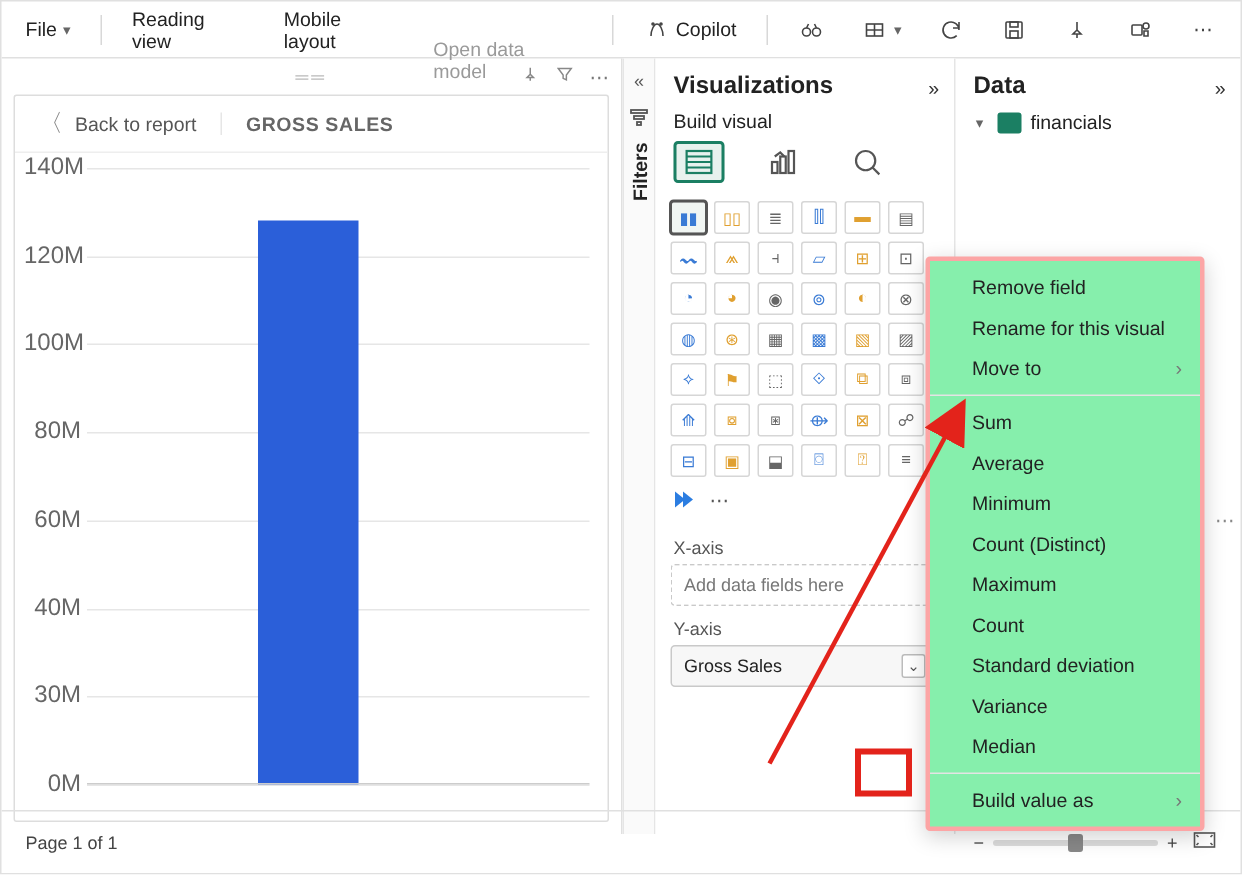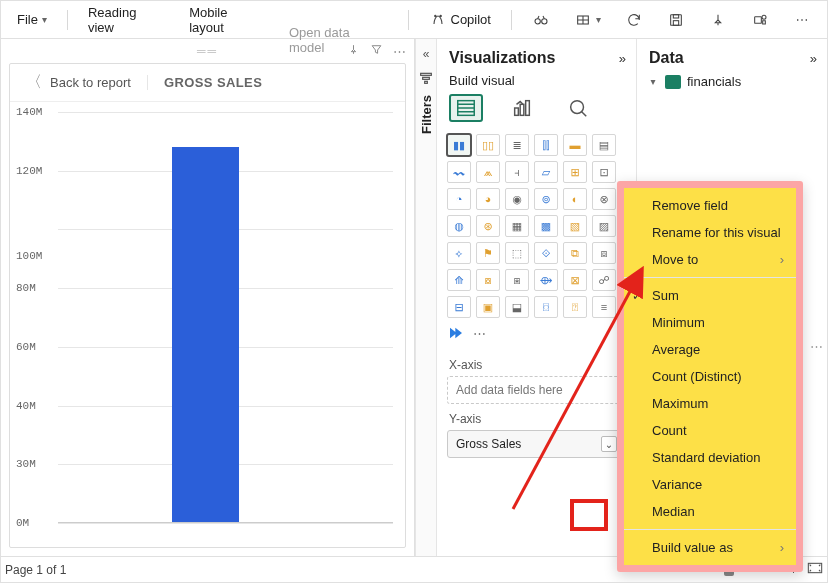--- a/index.html
+++ b/index.html
@@ -20,21 +20,21 @@
   .canvas-wrap { flex:1; display:flex; flex-direction:column; border-right:1px solid #e0e0e0; min-width:0; }
   .canvas-header { height:24px; display:flex; align-items:center; justify-content:flex-end; padding:0 8px; gap:10px; color:#777; position:relative; }
   .canvas-header .handle { position:absolute; left:50%; transform:translateX(-50%); font-size:12px; letter-spacing:2px; color:#bbb; }
   .card { margin:0 8px 8px 8px; flex:1; border:1px solid #ddd; background:#fff; display:flex; flex-direction:column; border-radius:2px; }
   .card-head { display:flex; align-items:center; height:38px; border-bottom:1px solid #eee; }
   .back { display:flex; align-items:center; gap:8px; padding:0 16px; color:#555; }
   .back .arrow { font-size:16px; color:#888; }
   .title-cell { border-left:1px solid #e6e6e6; padding:0 16px; font-weight:700; letter-spacing:0.4px; color:#666; }
   .chart-area { flex:1; position:relative; padding:10px 10px 6px 6px; }
   .yaxis { position:absolute; left:6px; top:10px; bottom:24px; width:40px; }
-  .ytick { position:absolute; right:2px; transform:translateY(-50%); font-size:11px; color:#666; text-align:left; width:38px;font-family:Liberation Mono, monospace; }
+  .ytick { position:absolute; right:2px; transform:translateY(-50%); font-size:16px; color:#666; text-align:right; width:38px; }
   .grid { position:absolute; left:48px; right:12px; top:10px; bottom:24px; }
   .gline { position:absolute; left:0; right:0; height:1px; background:#e6e6e6; }
   .bar { position:absolute; background:#2b5fd9; }
   .xline { position:absolute; left:48px; right:12px; bottom:24px; height:1px; background:#ccc; }
 
   
   .filters-rail { width:22px; border-left:1px solid #e5e5e5; border-right:1px solid #e5e5e5; display:flex; flex-direction:column; align-items:center; padding-top:8px; gap:8px; background:#fafafa; }
   .filters-rail .coll { font-size:12px; color:#555; }
   .filters-rail .vtxt { writing-mode:vertical-rl; transform:rotate(180deg); font-weight:600; color:#222; }
 
@@ -60,32 +60,32 @@
   
   .data-panel { width:190px; display:flex; flex-direction:column; }
   .search-box { margin:4px 10px 6px; border:1px solid #c8c8c8; border-radius:3px; display:flex; align-items:center; padding:4px 6px; gap:6px; color:#777; }
   .tree { padding:0 10px; font-size:13px; }
   .tree-row { display:flex; align-items:center; gap:6px; padding:3px 0; }
   .tree-row .tw { width:12px; text-align:center; color:#666; font-size:10px; }
   .tbl-icon { width:16px; height:14px; background:#1b7f63; border-radius:2px; position:relative; }
   .chk { width:13px; height:13px; border:1px solid #8a8a8a; border-radius:2px; }
 
   
-  .ctx { position:absolute; left:616px; top:180px; width:186px; background:#fde047; border:7px solid #fca5a5; box-shadow:0 4px 14px rgba(0,0,0,.18); border-radius:3px; padding:4px 0; z-index:50; }
+  .ctx { position:absolute; left:616px; top:170px; width:186px; background:#86efac; border:3px solid #fca5a5; box-shadow:0 4px 14px rgba(0,0,0,.18); border-radius:3px; padding:4px 0; z-index:50; }
   .ctx-item { display:flex; align-items:center; padding:6px 12px 6px 28px; position:relative; font-size:13px; cursor:pointer; }
   .ctx-item .mark { position:absolute; left:8px; color:#333; font-size:12px; }
   .ctx-item .sub { margin-left:auto; color:#777; font-size:13px; }
   .ctx-sep { height:1px; background:#e4e4e4; margin:4px 0; }
 
   
   .anno-box { position:absolute; border:4px solid #e3231b; z-index:60; }
   .anno-arrow { position:absolute; z-index:60; }
 
   
-  .status { position:absolute; left:0; right:0; bottom:0; height:26px; border-top:1px solid #e0e0e0; display:flex; align-items:center; padding:0 4px; font-size:12px; color:#444; }
+  .status { position:absolute; left:0; right:0; bottom:0; height:42px; border-top:1px solid #e0e0e0; display:flex; align-items:center; padding:0 16px; font-size:12px; color:#444; }
   .status .sp { flex:1; }
   .zslider { width:110px; height:4px; background:#dcdcdc; border-radius:2px; position:relative; margin:0 6px; }
   .zslider .zh { position:absolute; top:-4px; width:10px; height:12px; background:#888; border-radius:2px; }
 </style>
 </head>
 <body>
 
 <div id="app">
 
   <div class="topbar">
@@ -185,21 +185,21 @@
             </div>
           <div class="title-cell">GROSS SALES</div>
         </div>
         <div class="chart-area">
           <div class="yaxis" id="yaxis">
               <div class="ytick" style="top: 100%;">0M</div>
               <div class="ytick" style="top: 85.7143%;">30M</div>
               <div class="ytick" style="top: 71.4286%;">40M</div>
               <div class="ytick" style="top: 57.1429%;">60M</div>
               <div class="ytick" style="top: 42.8571%;">80M</div>
-              <div class="ytick" style="top: 28.5714%; margin-top: 27px;">100M</div>
+              <div class="ytick" style="top: 28.5714%;">100M</div>
               <div class="ytick" style="top: 14.2857%;">120M</div>
               <div class="ytick" style="top: 0%;">140M</div>
             </div>
           <div class="grid" id="grid">
               <div class="gline" style="top: 100%;"></div>
               <div class="gline" style="top: 85.7143%;"></div>
               <div class="gline" style="top: 71.4286%;"></div>
               <div class="gline" style="top: 57.1429%;"></div>
               <div class="gline" style="top: 42.8571%;"></div>
               <div class="gline" style="top: 28.5714%;"></div>
@@ -343,24 +343,24 @@
       <div class="ctx-item">
         <span>Move to</span>
         <span class="sub">›</span>
       </div>
       <div class="ctx-sep"></div>
       <div class="ctx-item">
         <span class="mark">✓</span>
         <span>Sum</span>
       </div>
       <div class="ctx-item">
+        <span>Average</span>
+      </div>
+      <div class="ctx-item">
         <span>Minimum</span>
-      </div>
-      <div class="ctx-item">
-        <span>Average</span>
       </div>
       <div class="ctx-item">
         <span>Count (Distinct)</span>
       </div>
       <div class="ctx-item">
         <span>Maximum</span>
       </div>
       <div class="ctx-item">
         <span>Count</span>
       </div>

